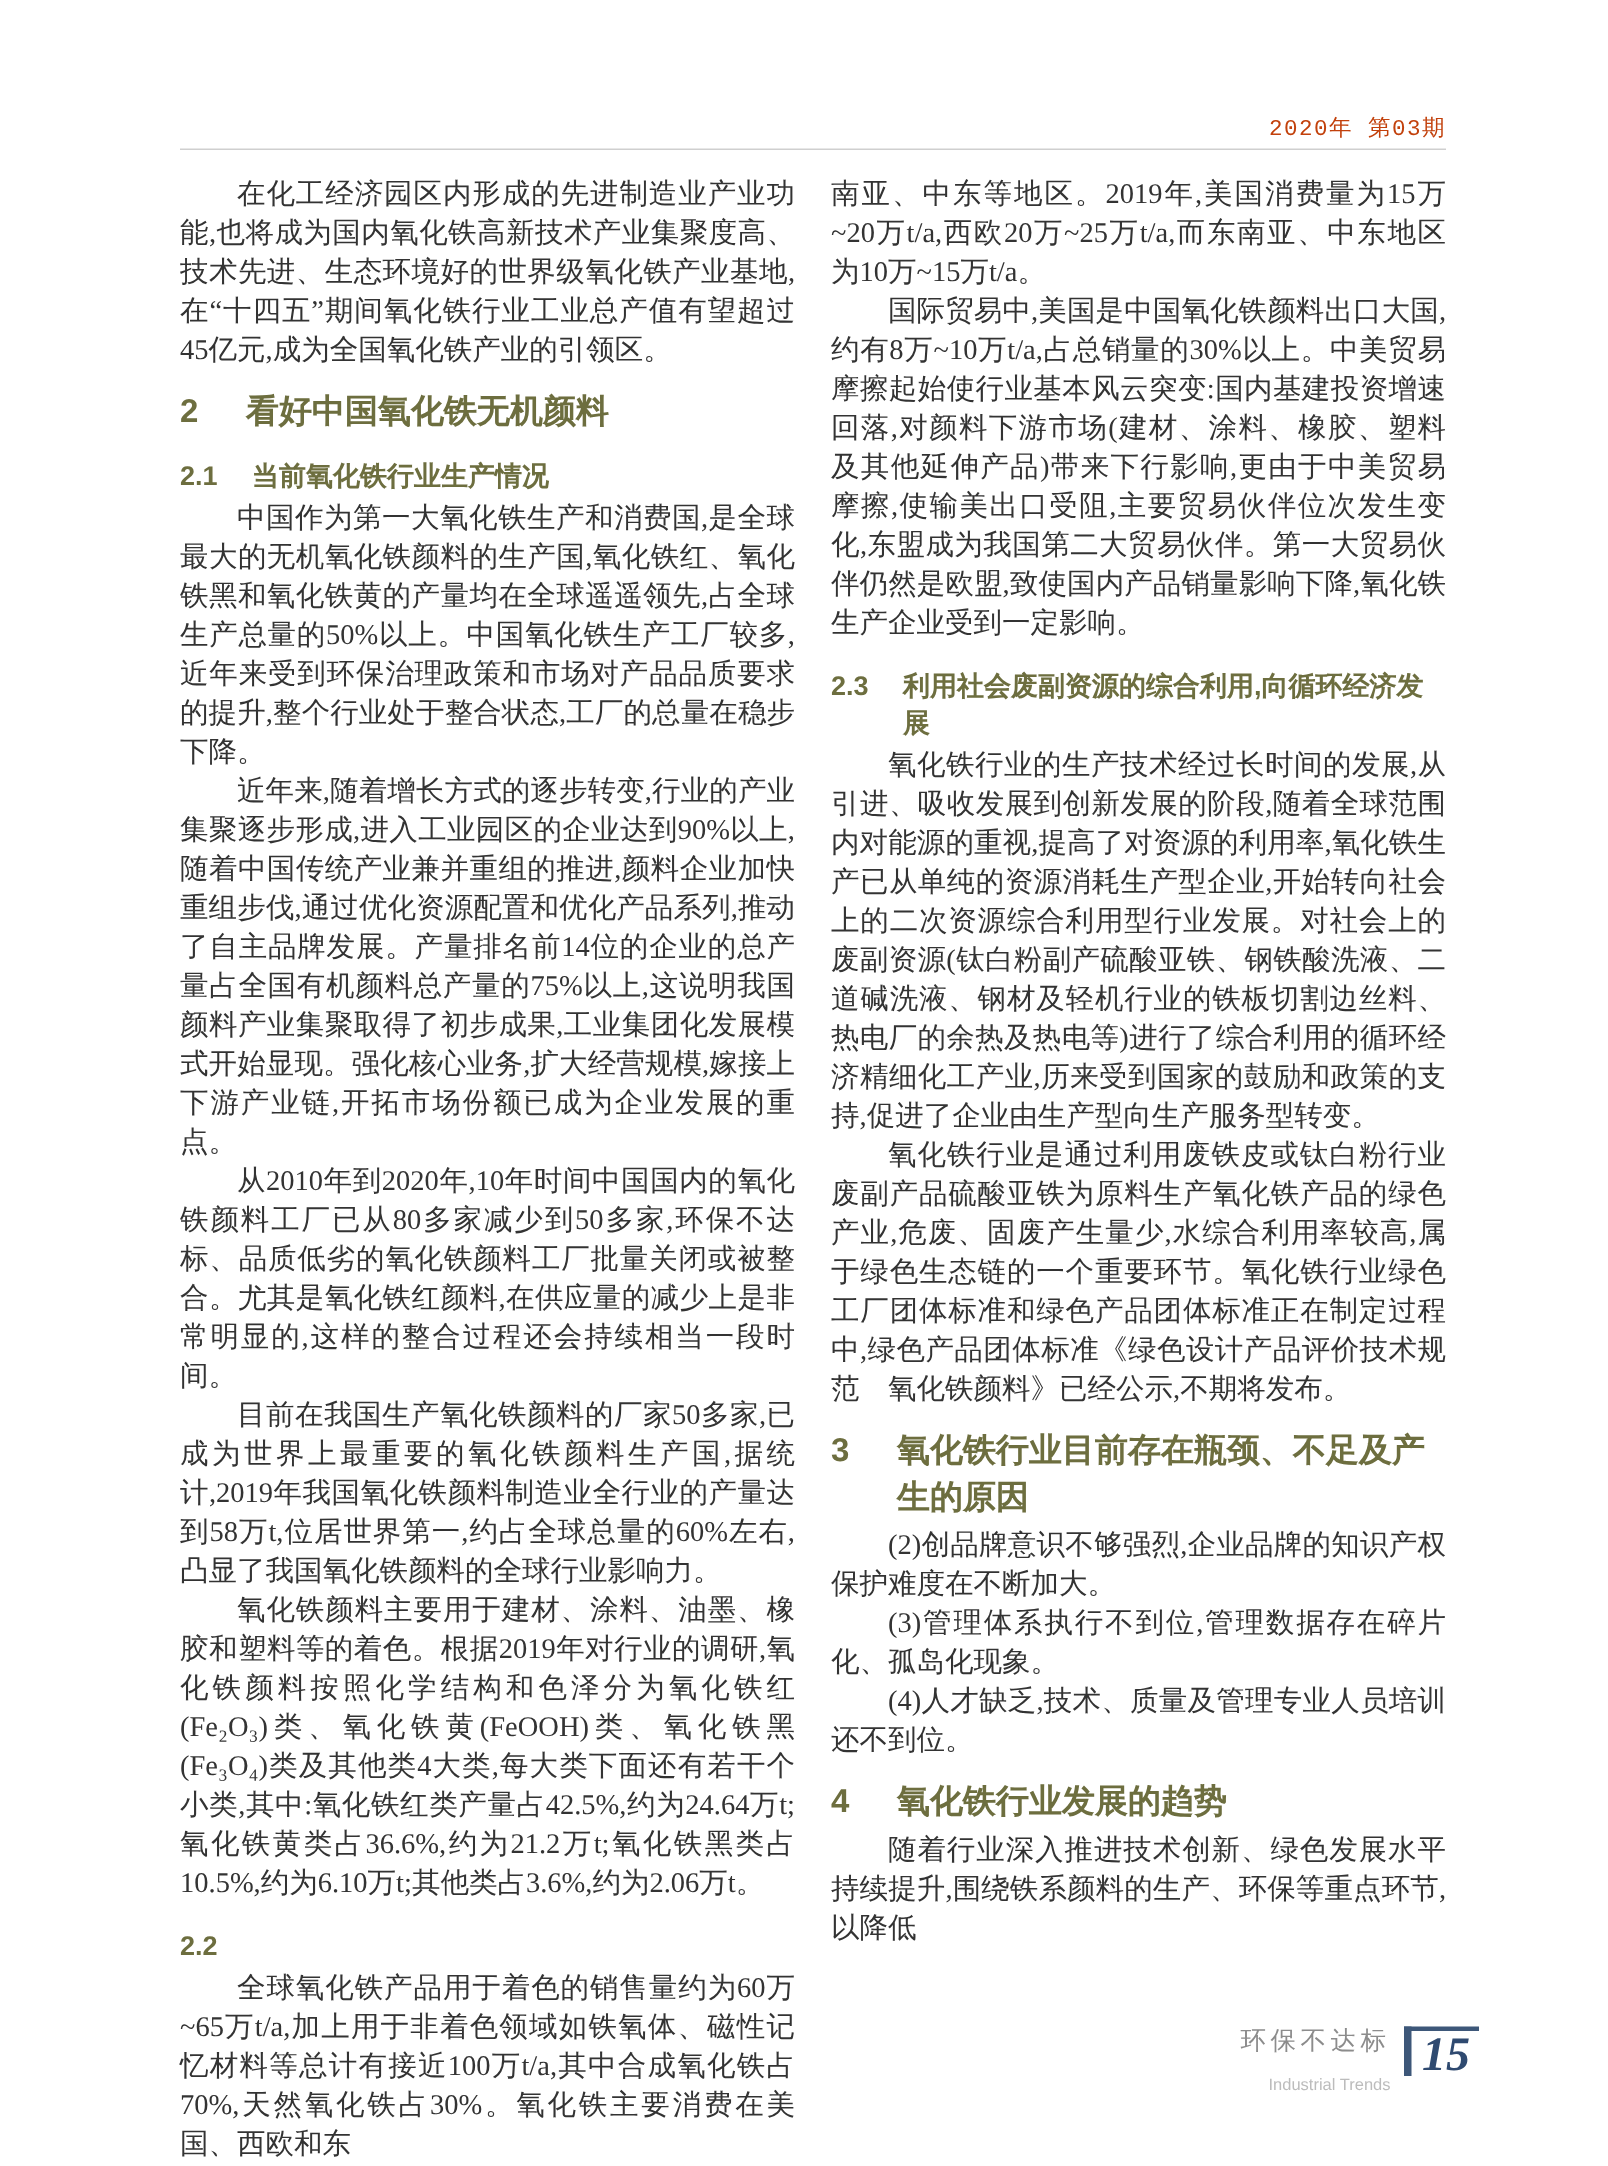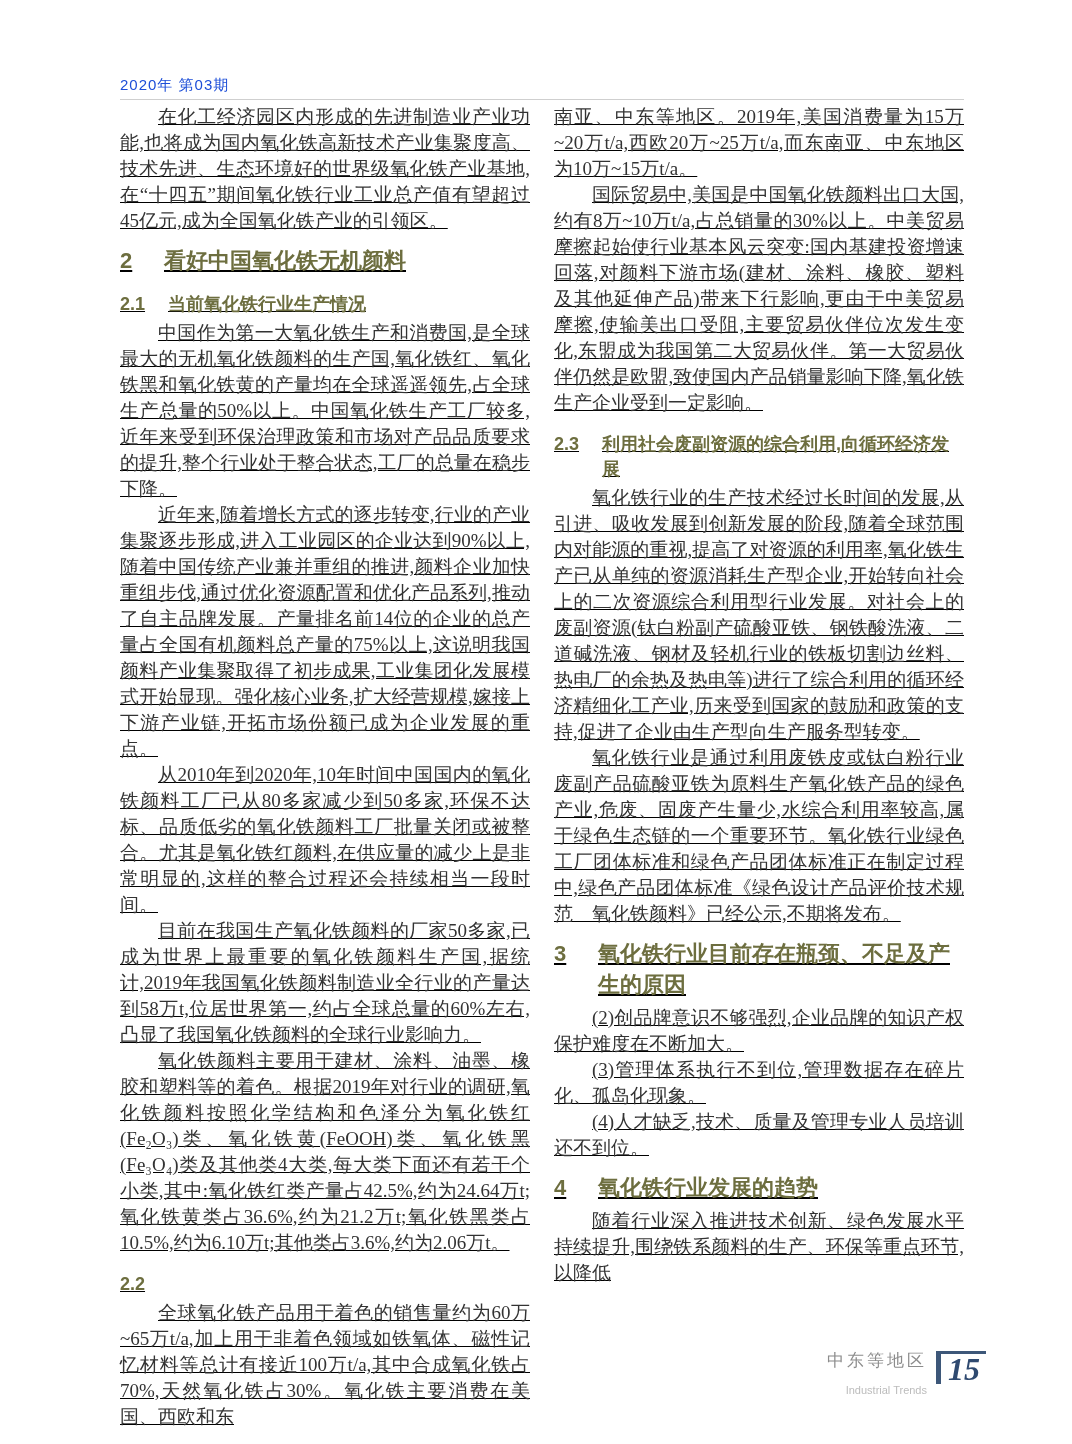--- a/index.html
+++ b/index.html
@@ -8,33 +8,33 @@
     background:#ffffff;
     position:relative;
     font-family:"Liberation Serif","DejaVu Serif",serif;
     overflow:hidden;
   }
   .page { position:absolute; inset:0; }
 
   
   .pg-header {
     position:absolute; left:120px; width:844px; top:76px;
-    display:flex; justify-content:flex-start; align-items:flex-end;
-    font-family:Liberation Sans, sans-serif;
-    font-size:15px; color:#1d4ed8; letter-spacing:1px;
+    display:flex; justify-content:flex-end; align-items:flex-end;
+    font-family:Liberation Mono, monospace;
+    font-size:15px; color:#c2410c; letter-spacing:1px;
   }
   .header-rule {
     position:absolute; left:120px; width:844px; top:99px;
     border-top:1px solid #cfcfcf; height:0;
   }
 
   
   .columns {
-    position:absolute; left:120px; top:104px; width:844px;
-    display:flex; gap:24px;text-decoration:underline;
+    position:absolute; left:120px; top:117px; width:844px;
+    display:flex; gap:24px;
   }
   .col { width:410px; font-size:19px; line-height:26px; color:#333333; text-align:justify; }
   .col p { margin:0; text-indent:2em; }
   .col p.noindent { text-indent:0; }
 
   .h2 {
     display:flex; text-align:left;
     font-family:"Liberation Sans","DejaVu Sans",sans-serif;
     font-weight:bold; font-size:22px; line-height:31px;
     color:#6d6e3f; margin:11px 0 5px 0;
@@ -137,21 +137,21 @@
         <span class="ttl">氧化铁行业发展的趋势</span>
       </div>
 
       <p>随着行业深入推进技术创新、绿色发展水平持续提升,围绕铁系颜料的生产、环保等重点环节,以降低</p>
     </div>
 
   </div>
 
   <div class="pg-footer">
     <div class="footer-labels">
-      <div class="footer-cn">中东等地区</div>
+      <div class="footer-cn">环保不达标</div>
       <div class="footer-en">Industrial Trends</div>
     </div>
     <div class="pagenum-box">
       <span class="pagenum">15</span>
     </div>
   </div>
 
 </div>
 
 </body></html>

